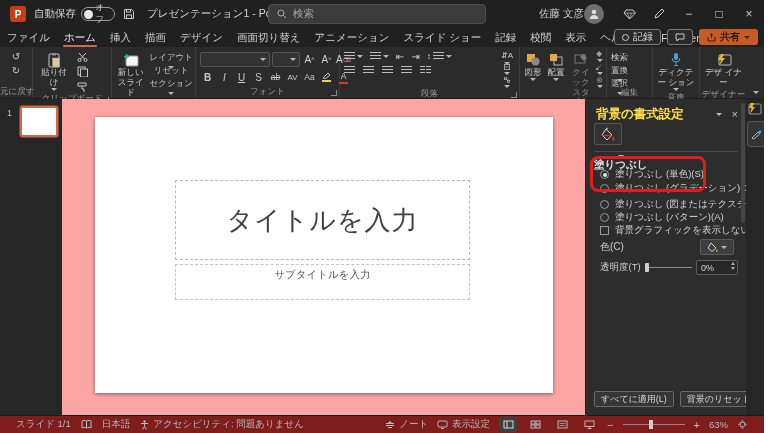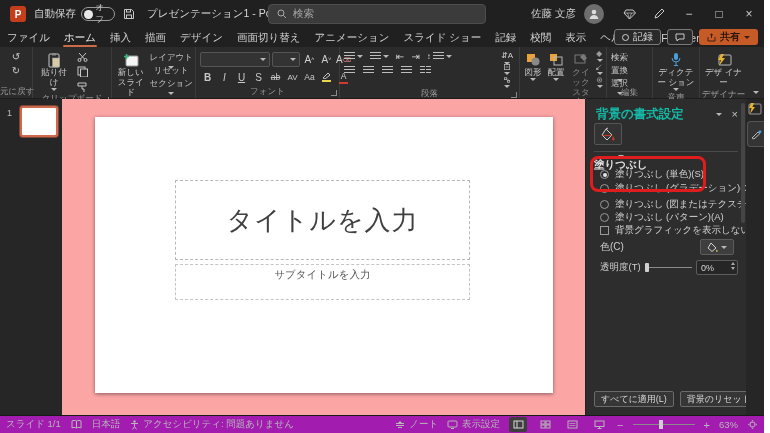--- a/index.html
+++ b/index.html
@@ -10,21 +10,21 @@
   .titlebar { position:absolute; left:0; top:0; width:100%; height:28px; background:#202020; display:flex; align-items:center; color:#d6d6d6; font-size:10.5px; }
   .appicon { width:16px; height:16px; border-radius:3px; background:#c43e1c; color:#fff; font-size:10px; font-weight:bold; display:flex; align-items:center; justify-content:center; margin:0 8px 0 10px; }
   .autosave { display:flex; align-items:center; gap:5px; }
   .toggle { width:34px; height:14px; border:1px solid #9a9a9a; border-radius:8px; display:flex; align-items:center; gap:3px; padding:0 2px; }
   .knob { width:9px; height:9px; border-radius:50%; background:#e8e8e8; }
   .toggle .state { font-size:8.5px; color:#d0d0d0; }
   .tb-ico { margin:0 8px; display:flex; align-items:center; }
   .title-text { margin-left:4px; white-space:nowrap; color:#d8d8d8; }
   .searchbox { position:absolute; left:268px; top:4px; width:218px; height:20px; background:#3b3b3b; border:1px solid #4d4d4d; border-radius:4px; display:flex; align-items:center; gap:6px; padding:0 8px; color:#a8a8a8; }
   .tb-right { position:absolute; right:0; top:0; height:28px; display:flex; align-items:center; gap:0; }
-  .username { margin-right:8px; color:#cfcfcf; }
+  .username { margin-right:0; color:#cfcfcf; }
   .avatar { width:20px; height:20px; border-radius:50%; background:#6e6e6e; display:flex; align-items:center; justify-content:center; margin-right:10px; }
   .tbbtn { width:30px; height:28px; display:flex; align-items:center; justify-content:center; color:#c8c8c8; font-size:12px; }
 
   
   .menubar { position:absolute; left:0; top:28px; width:100%; height:19px; background:#202020; display:flex; align-items:center; font-size:10.5px; color:#d2d2d2; }
   .mtab { padding:0 7px; height:19px; display:flex; align-items:center; white-space:nowrap; position:relative; }
   .mtab.active { color:#f0f0f0; }
   .mtab.active::after { content:''; position:absolute; left:6px; right:6px; bottom:0; height:2px; background:#ce6a47; border-radius:1px; }
   .menu-right { position:absolute; right:6px; top:1px; display:flex; align-items:center; gap:6px; }
   .pillbtn { height:16px; border:1px solid #7a7a7a; border-radius:3px; display:flex; align-items:center; gap:4px; padding:0 7px; font-size:10px; color:#d8d8d8; background:#2a2a2a; }
@@ -55,21 +55,21 @@
   .thumbs { width:62px; background:#262626; position:relative; flex-shrink:0; }
   .thumbnum { position:absolute; left:7px; top:9px; font-size:9px; color:#bdbdbd; }
   .thumbbox { position:absolute; left:20px; top:7px; width:38px; height:31px; background:#fff; border:2px solid #cd6a4e; border-radius:3px; box-shadow:0 0 0 1px #7e4436; }
   .canvas { flex:1; background:#fca5a5; position:relative; }
   .slide { position:absolute; left:33px; top:18px; width:458px; height:276px; background:#fff; box-shadow:0 1px 4px rgba(0,0,0,.45); }
   .ph-title { position:absolute; left:80px; top:63px; width:295px; height:80px; border:1px dashed #b8b8b8; display:flex; align-items:center; justify-content:center; font-size:26px; color:#404040; font-weight:300; letter-spacing:1px; }
   .ph-sub { position:absolute; left:80px; top:147px; width:295px; height:36px; border:1px dashed #c4c4c4; display:flex; align-items:flex-start; justify-content:center; padding-top:3px; font-size:10.5px; color:#555; }
 
   
   .pane { width:161px; background:#2d2d2d; position:relative; flex-shrink:0; border-left:1px solid #222; color:#cfcfcf; }
-  .pane-h { position:absolute; left:10px; top:7px; font-size:12.5px; font-weight:bold; color:#14b8a6; }
+  .pane-h { position:absolute; left:10px; top:7px; font-size:12.5px; font-weight:bold; color:#fde047; }
   .pane-hbtns { position:absolute; right:8px; top:9px; display:flex; gap:10px; align-items:center; color:#c2c2c2; font-size:11px; }
   .bucket-tab { position:absolute; left:8px; top:24px; width:28px; height:22px; border:1px solid #555; border-radius:2px; display:flex; align-items:center; justify-content:center; background:#333; }
   .pane-div { position:absolute; left:8px; right:8px; top:52px; border-top:1px solid #4a4a4a; }
   .sect { position:absolute; left:8px; top:56px; font-size:10.5px; font-weight:bold; color:#e0e0e0; display:flex; align-items:center;flex-direction:column; }
   .opt { position:absolute; left:14px; display:flex; align-items:center; gap:6px; font-size:9.5px; color:#d2d2d2; white-space:nowrap; }
   .radio { width:9px; height:9px; border:1px solid #9a9a9a; border-radius:50%; background:#2d2d2d; flex-shrink:0; display:flex; align-items:center; justify-content:center; }
   .radio.sel::after { content:''; width:4px; height:4px; background:#e6e6e6; border-radius:50%; }
   .checkbox { width:9px; height:9px; border:1px solid #9a9a9a; background:#2d2d2d; flex-shrink:0; }
   .annot { position:absolute; left:4px; top:57px; width:116px; height:36px; border:3px solid #e01d1d; border-radius:8px; pointer-events:none; z-index:5; }
   .row-color { position:absolute; left:14px; right:12px; top:140px; display:flex; align-items:center; justify-content:space-between; font-size:10px; }
@@ -85,21 +85,21 @@
   .pane-bot { position:absolute; left:8px; bottom:8px; display:flex; gap:6px; }
   .panebtn { height:16px; background:#363636; border:1px solid #6a6a6a; border-radius:2px; font-size:9px; color:#d8d8d8; display:flex; align-items:center; padding:0 6px; white-space:nowrap; }
   .pane-scroll { position:absolute; right:1px; top:4px; width:4px; height:120px; background:#454545; border-radius:2px; }
 
   
   .strip { width:18px; background:#262626; position:relative; flex-shrink:0; }
   .strip-ico1 { position:absolute; left:1px; top:3px; }
   .strip-tab { position:absolute; left:1px; top:22px; width:17px; height:26px; background:#343434; border:1px solid #555; border-right:none; border-radius:4px 0 0 4px; display:flex; align-items:center; justify-content:center; }
 
   
-  .statusbar { position:absolute; left:0; top:415px; width:100%; height:18px; background:#a21caf; border-top:1px solid #191919; display:flex; align-items:center; font-size:9.5px; color:#b8b8b8; padding:0 6px; gap:10px; }
+  .statusbar { position:absolute; left:0; top:415px; width:100%; height:18px; background:#7f1d1d; border-top:1px solid #191919; display:flex; align-items:center; font-size:9.5px; color:#b8b8b8; padding:0 16px; gap:10px; }
   .sb-right { margin-left:auto; display:flex; align-items:center; gap:9px; }
   .sb-item { display:flex; align-items:center; gap:4px; white-space:nowrap; }
   .viewbtn { width:18px; height:15px; display:flex; align-items:center; justify-content:center; }
   .viewbtn.active { background:#3e3e3e; border-radius:2px; }
   .zoomtrack { width:62px; height:1px; background:#8a8a8a; position:relative; }
   .zoomthumb { position:absolute; left:26px; top:-4px; width:4px; height:9px; background:#cfcfcf; }
   svg { display:block; }
 </style>
 </head>
 <body>

